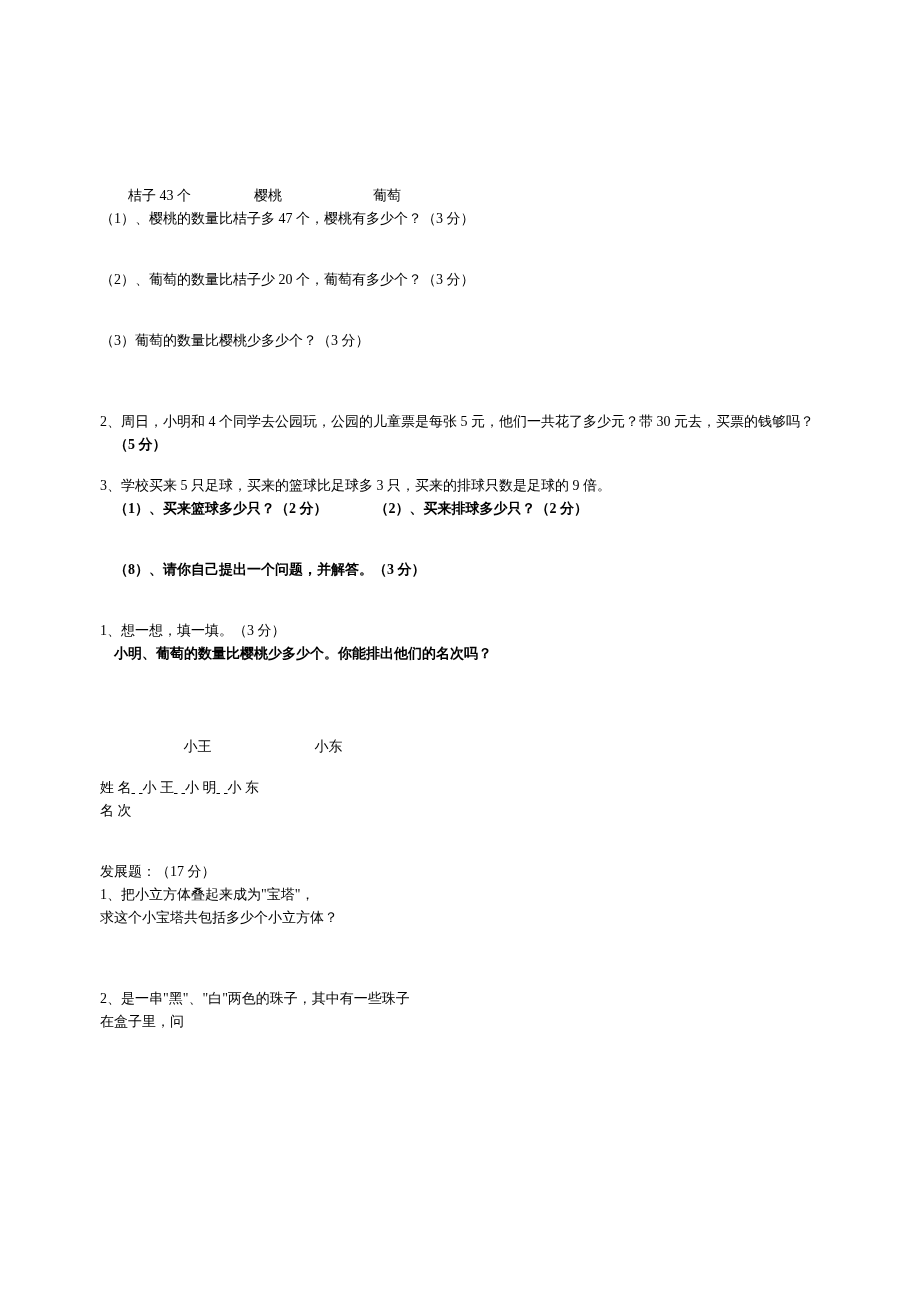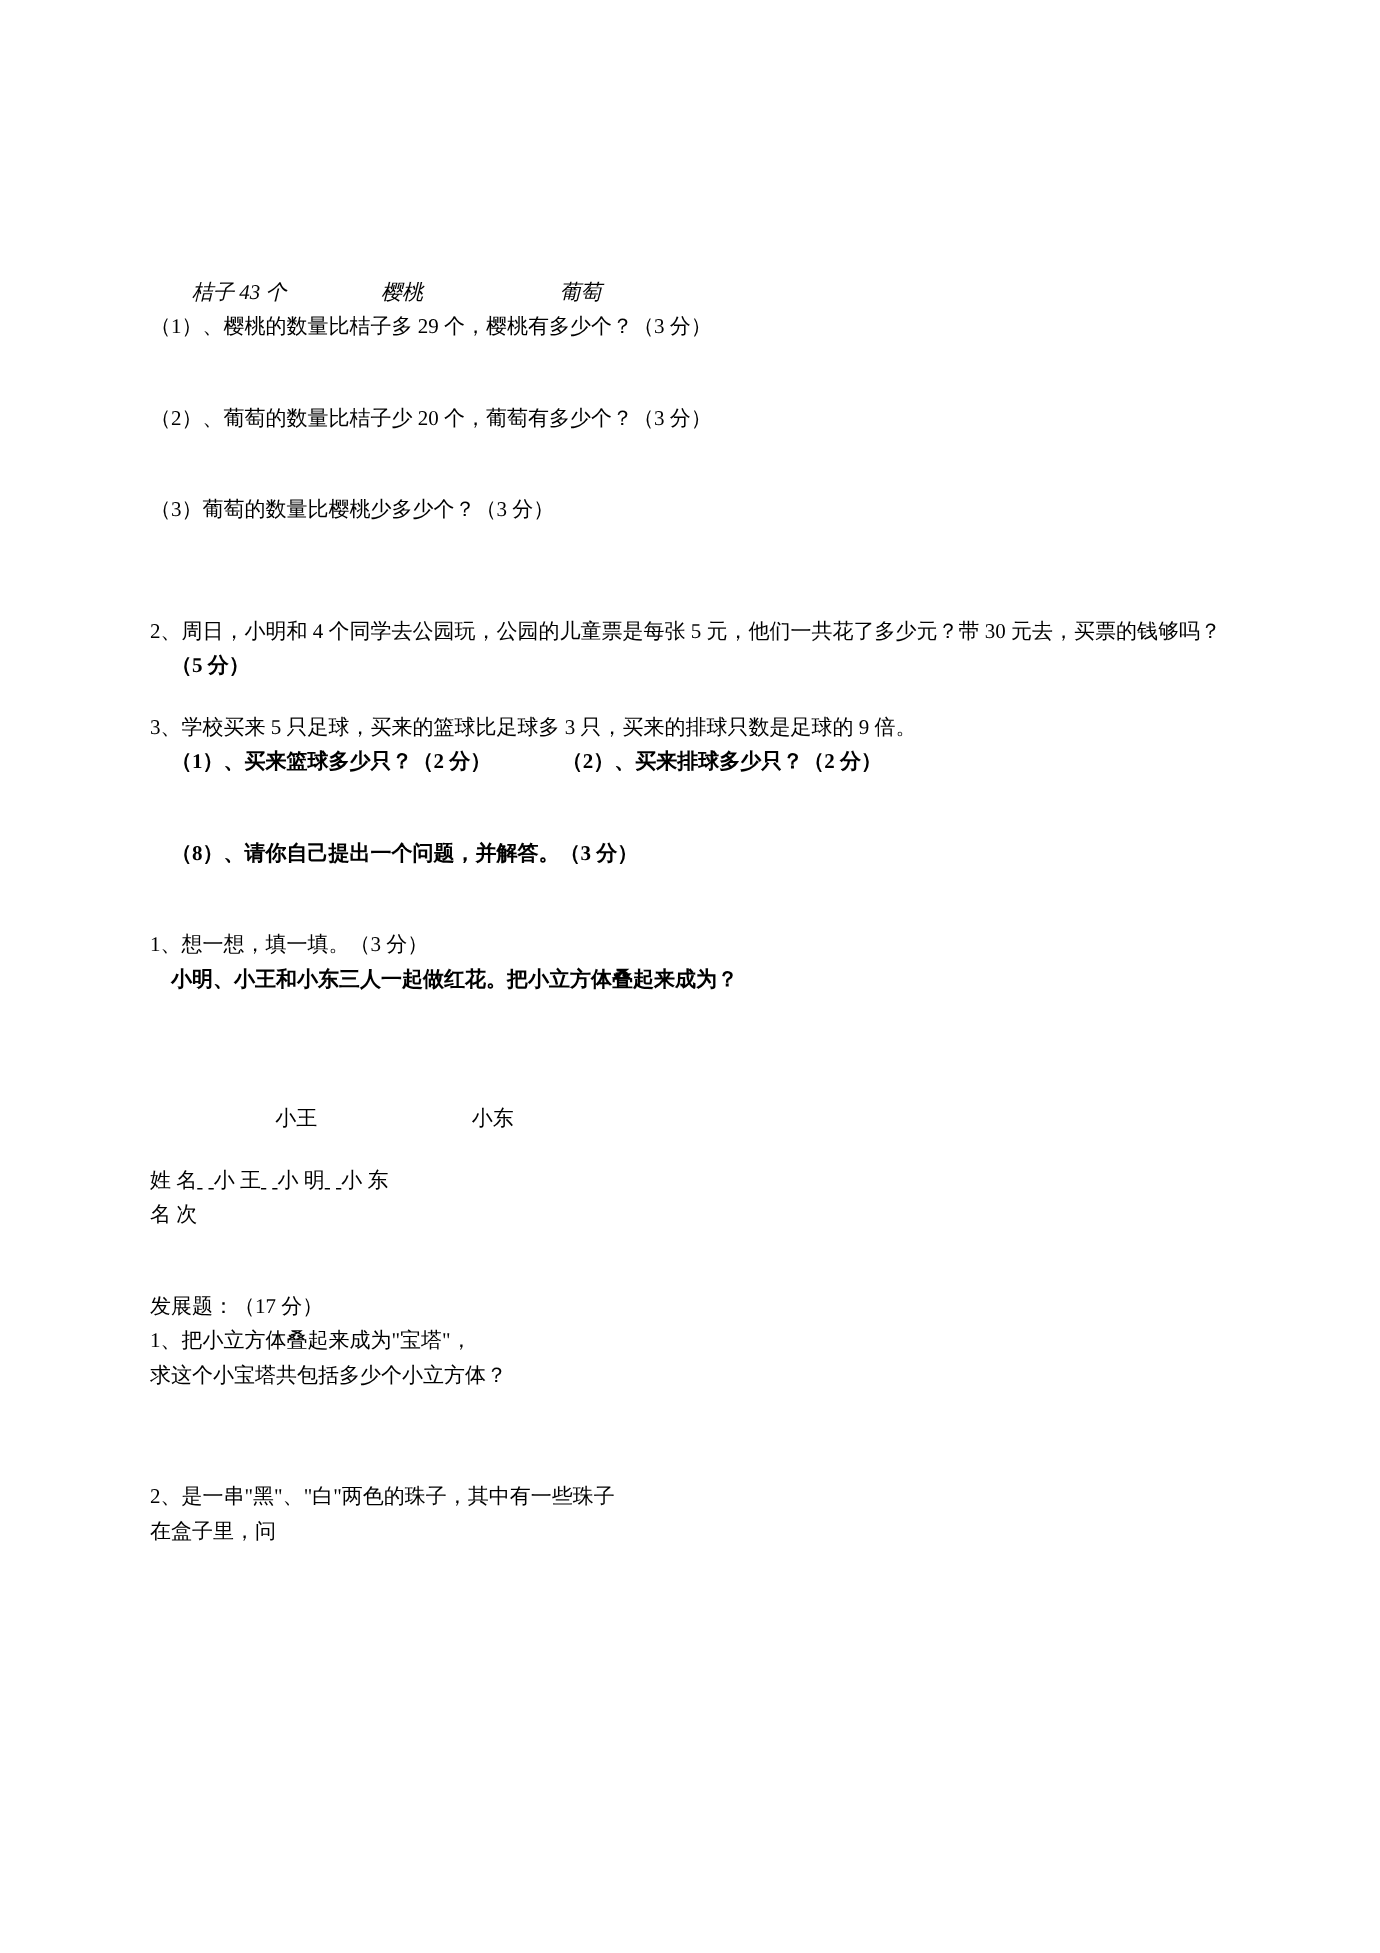--- a/index.html
+++ b/index.html
@@ -25,38 +25,38 @@
   }
   .spacer-big {
     height: 58px;
   }
   .spacer-bigger {
     height: 70px;
   }
   .spacer-sm {
     height: 18px;
   }
-  .indent-1 { padding-left: 28px; font-style: italic; }
+  .indent-1 { padding-left: 28px; }
   .indent-half { padding-left: 14px; font-weight: bold; }
   .names-row span { display: inline-block; }
   .table-like { letter-spacing: 0; text-decoration: underline; }
   .table-like .cell { display:inline-block; }
 </style>
 </head>
 <body>
 
 <p class="line indent-1">
   <span>桔子 43 个</span>
   <span style="display:inline-block; width:56px;"></span>
   <span>樱桃</span>
   <span style="display:inline-block; width:84px;"></span>
   <span>葡萄</span>
 </p>
 
-<p class="line">（1）、樱桃的数量比桔子多 29 个，樱桃有多少个？（3 分）</p>
+<p class="line">（1）、樱桃的数量比桔子多 47 个，樱桃有多少个？（3 分）</p>
 <div class="spacer-med"></div>
 <p class="line">（2）、葡萄的数量比桔子少 20 个，葡萄有多少个？（3 分）</p>
 <div class="spacer-med"></div>
 <p class="line">（3）葡萄的数量比樱桃少多少个？（3 分）</p>
 
 <div class="spacer-big"></div>
 
 <p class="line">2、周日，小明和 4 个同学去公园玩，公园的儿童票是每张 5 元，他们一共花了多少元？带 30 元去，买票的钱够吗？</p>
 <p class="line indent-half">（5 分）</p>
 
@@ -69,21 +69,21 @@
   <span>（2）、买来排球多少只？（2 分）</span>
 </p>
 
 <div class="spacer-med"></div>
 
 <p class="line indent-half">（8）、请你自己提出一个问题，并解答。（3 分）</p>
 
 <div class="spacer-med"></div>
 
 <p class="line">1、想一想，填一填。（3 分）</p>
-<p class="line indent-half">小明、小王和小东三人一起做红花。把小立方体叠起来成为？</p>
+<p class="line indent-half">小明、葡萄的数量比樱桃少多少个。你能排出他们的名次吗？</p>
 
 <div class="spacer-bigger"></div>
 
 <p class="line names-row">
   <span style="width:80px;"></span>
   <span>小王</span>
   <span style="width:96px;"></span>
   <span>小东</span>
 </p>
 

